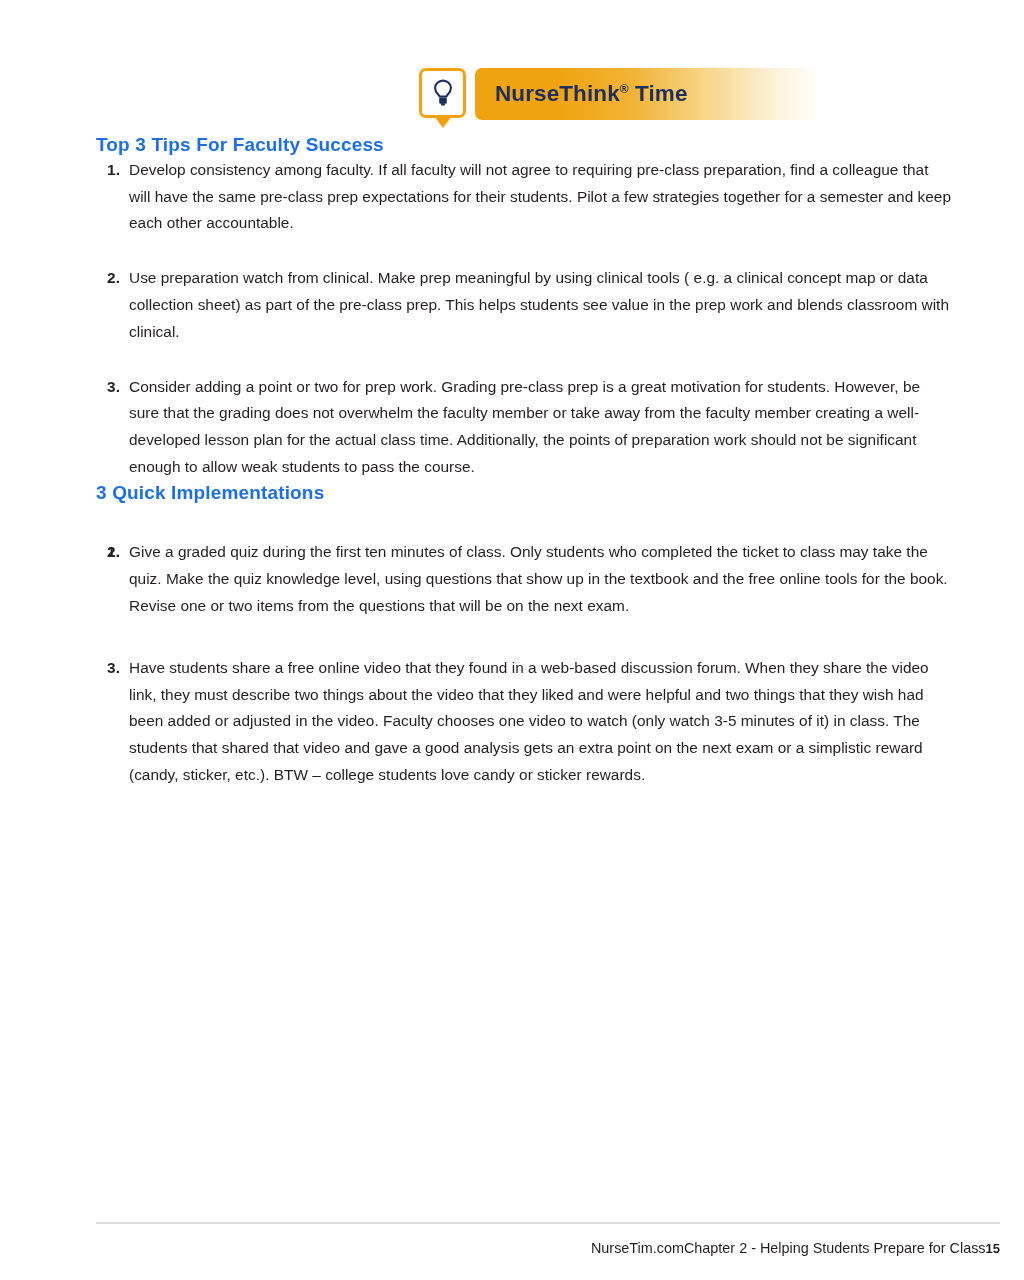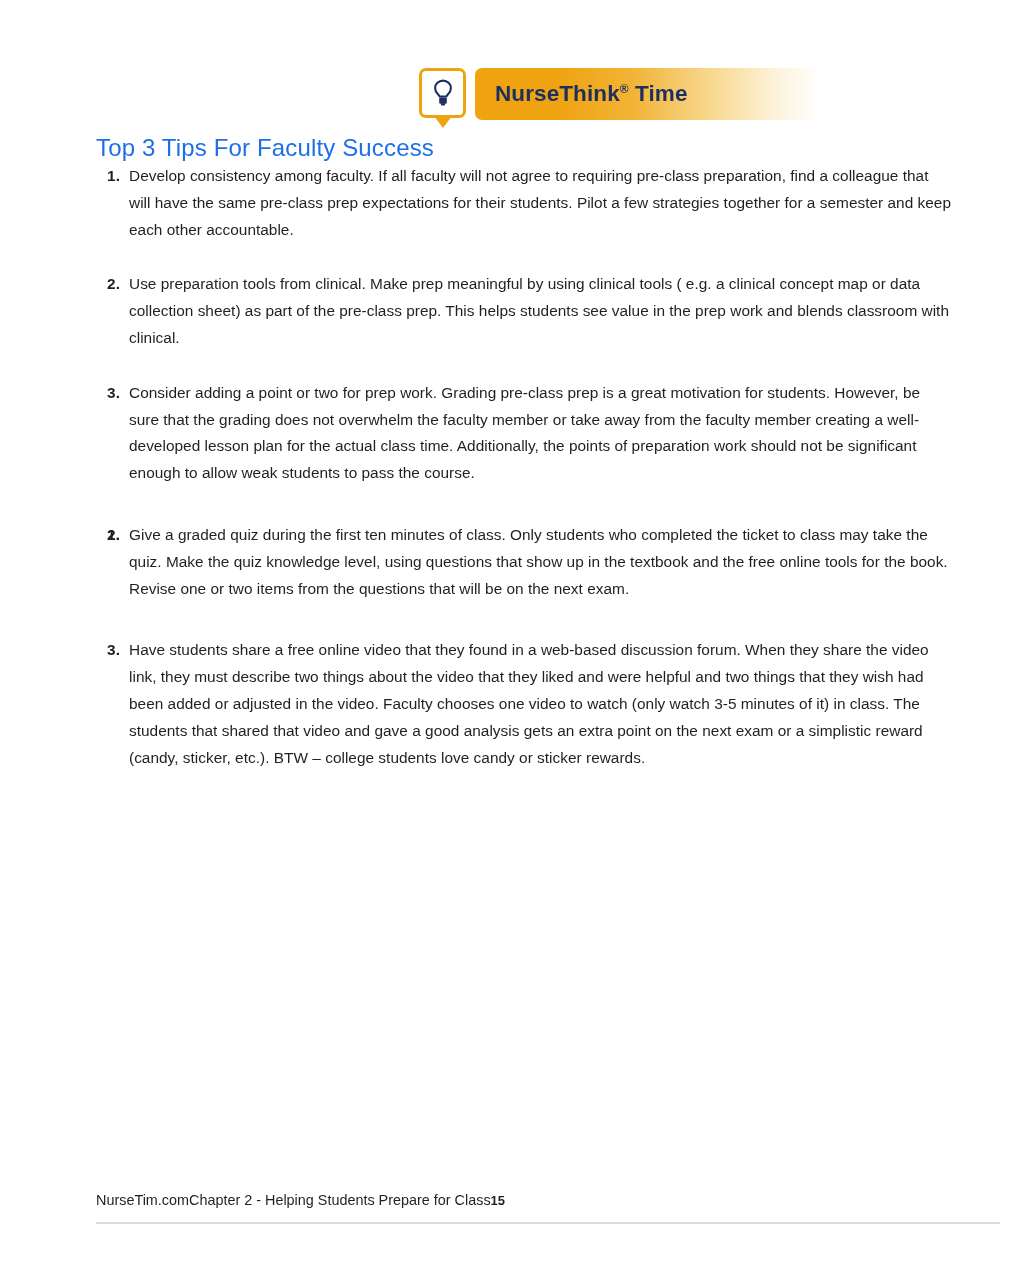--- a/index.html
+++ b/index.html
@@ -98,22 +98,22 @@
   
   .content {
     position: absolute;
     left: 96px;
     top: 133px;
     width: 856px;
   }
 
   h2.section-heading {
     margin: 0;
-    font-size: 24px;
-    font-weight: normal;
+    font-size: 19px;
+    font-weight: bold;
     color: #1d6fe8;
     letter-spacing: 0.15px;
     line-height: 1.25;
   }
 
   .section-1-heading { margin-bottom: 0; }
 
   ol.tips {
     margin: 0;
     padding: 0;
@@ -157,26 +157,26 @@
     position: absolute;
     left: 96px;
     top: 1222px;
     width: 904px;
     height: 2px;
     background: #d9dbdd;
   }
   .footer {
     position: absolute;
     left: 96px;
-    top: 1188px;
+    top: 1236px;
     width: 904px;
     height: 24px;
     display: flex;
     align-items: center;
-    justify-content: flex-start;
+    justify-content: flex-end;
     font-size: 14.4px;
     color: #231f20;
   }
   .footer-left { white-space: nowrap; }
   .footer-right {
     display: flex;
     align-items: baseline;
     white-space: nowrap;
   }
   .footer-chapter { }
@@ -206,27 +206,28 @@
 
   <div class="content">
 
     <h2 class="section-heading section-1-heading">Top 3 Tips For Faculty Success</h2>
 
     <ol class="tips list-1">
       <li>
         <span class="num">1.</span><b>Develop consistency among faculty.</b><span> If all faculty will not agree to requiring pre-class preparation, find a colleague that will have the same pre-class prep expectations for their students. Pilot a few strategies together for a semester and keep each other accountable.</span>
       </li>
       <li>
-        <span class="num">2.</span><b>Use preparation tools from clinical.</b><span> Make prep meaningful by using clinical tools ( e.g. a clinical concept map or data collection sheet) as part of the pre-class prep. This helps students see value in the prep work and blends classroom with clinical.</span>
+        <span class="num">2.</span><b>Use preparation watch from clinical.</b><span> Make prep meaningful by using clinical tools ( e.g. a clinical concept map or data collection sheet) as part of the pre-class prep. This helps students see value in the prep work and blends classroom with clinical.</span>
       </li>
       <li>
         <span class="num">3.</span><b>Consider adding a point or two for prep work.</b><span> Grading pre-class prep is a great motivation for students. However, be sure that the grading does not overwhelm the faculty member or take away from the faculty member creating a well-developed lesson plan for the actual class time. Additionally, the points of preparation work should not be significant enough to allow weak students to pass the course.</span>
       </li>
     </ol>
 
+    <h2 class="section-heading section-2-heading">3 Quick Implementations</h2>
 
     <ol class="tips list-2">
       <li>
         <span class="num">1.</span>
       </li>
       <li>
         <span class="num">2.</span><span>Give a graded quiz during the first ten minutes of class. Only students who completed the ticket to class may take the quiz. Make the quiz knowledge level, using questions that show up in the textbook and the free online tools for the book. Revise one or two items from the questions that will be on the next exam.</span>
       </li>
       <li>
         <span class="num">3.</span><span>Have students share a free online video that they found in a web-based discussion forum. When they share the video link, they must describe two things about the video that they liked and were helpful and two things that they wish had been added or adjusted in the video. Faculty chooses one video to watch (only watch 3-5 minutes of it) in class. The students that shared that video and gave a good analysis gets an extra point on the next exam or a simplistic reward (candy, sticker, etc.). BTW – college students love candy or sticker rewards.</span>

